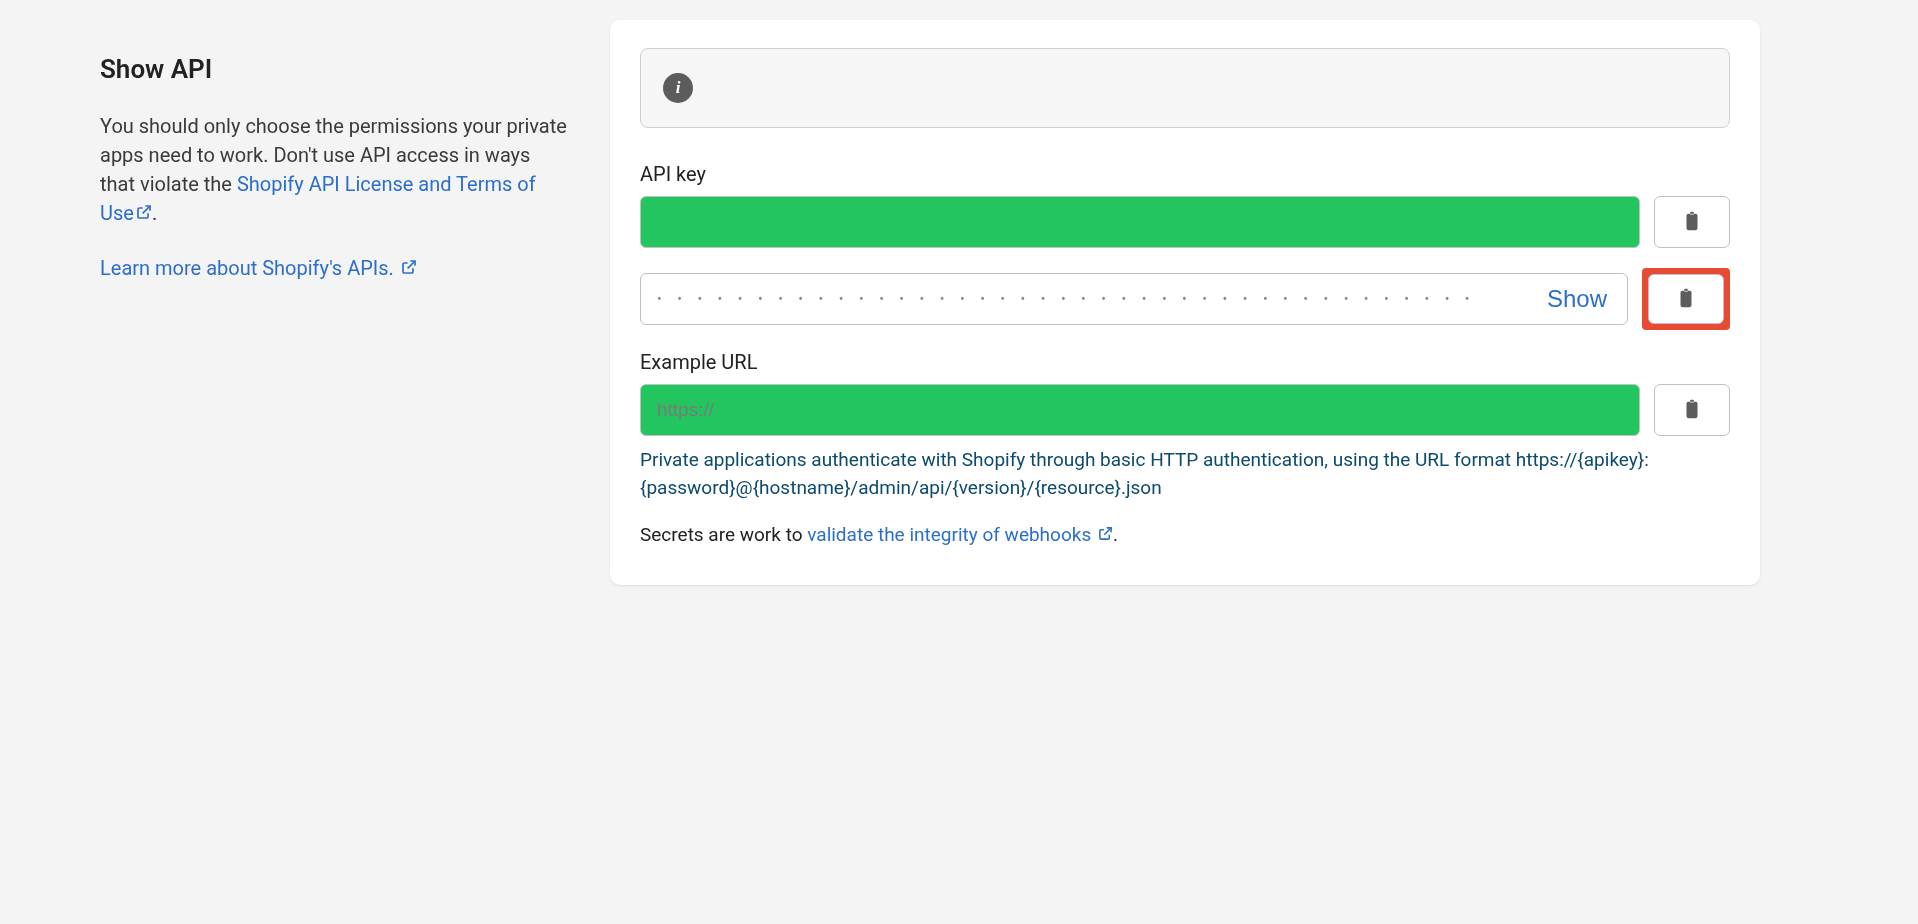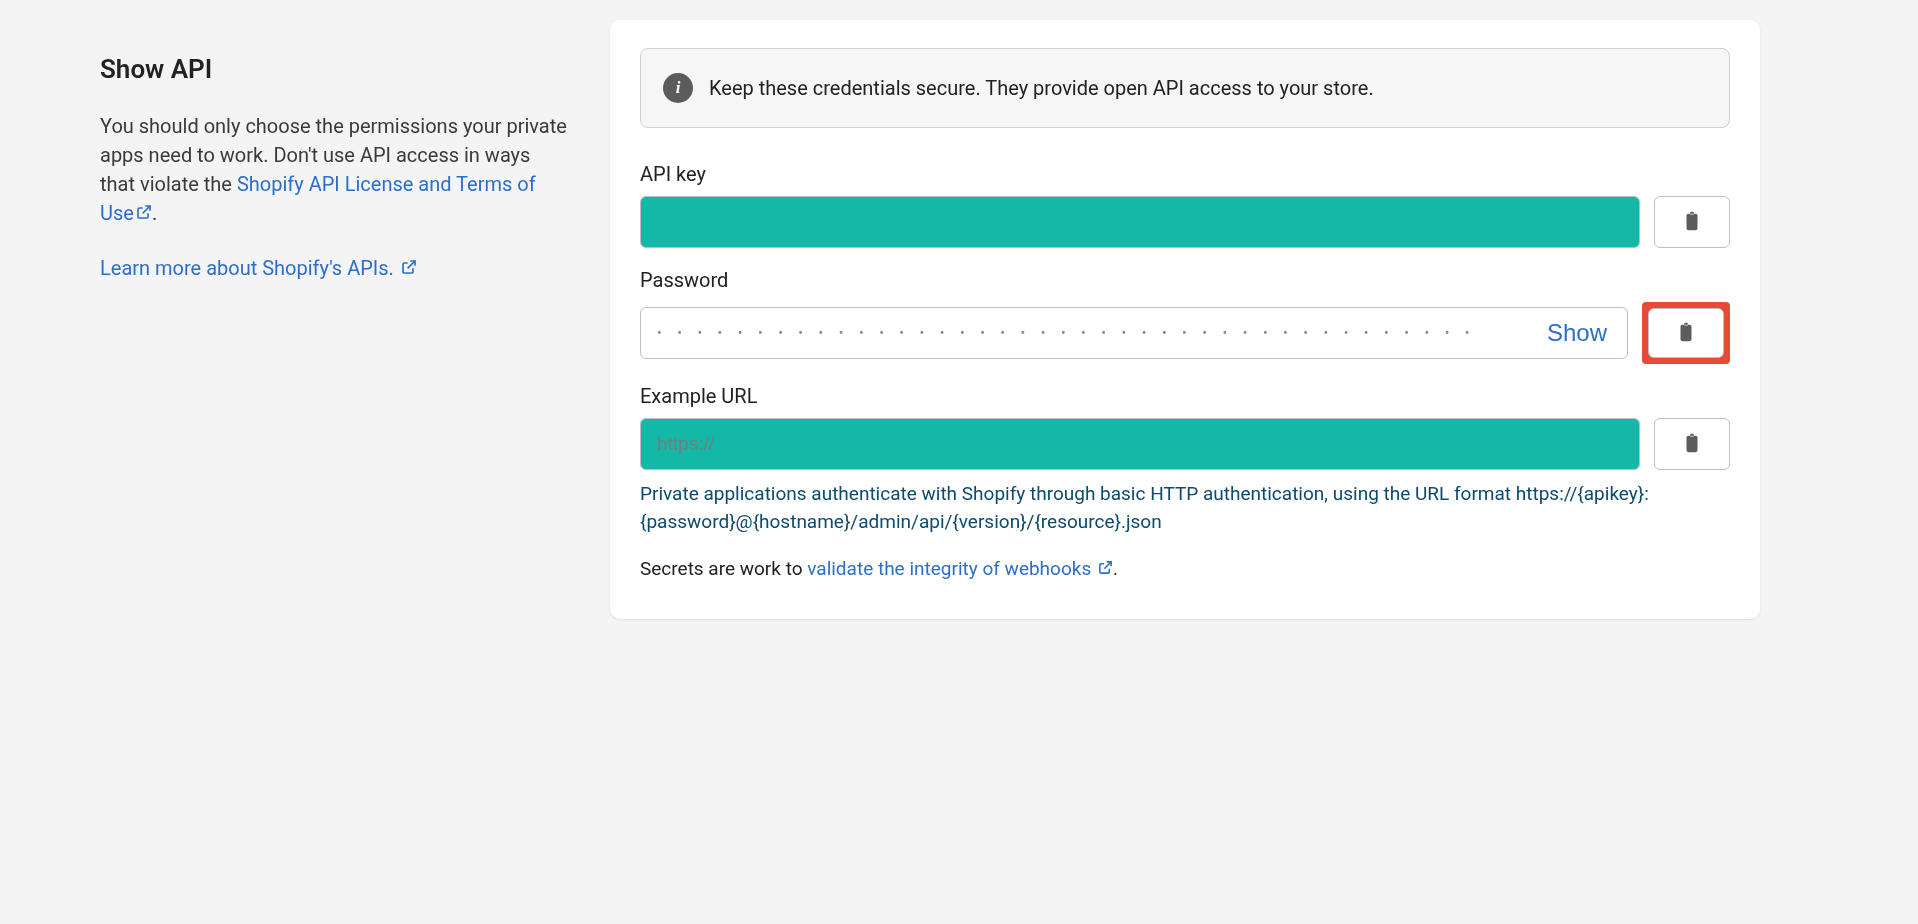--- a/index.html
+++ b/index.html
@@ -88,21 +88,21 @@
     align-items: center;
   }
   .text-input {
     flex: 1;
     height: 52px;
     border: 1px solid #c0c0c3;
     border-radius: 6px;
     padding: 0 16px;
     font-size: 19px;
     color: #3a3a3a;
-    background: #14b8a6;
+    background: #22c55e;
   }
   .text-input::placeholder { color: #7a7a7d; }
   .password-wrap {
     flex: 1;
     display: flex;
     align-items: center;
     border: 1px solid #c0c0c3;
     border-radius: 6px;
     padding: 0 16px;
     height: 52px;
@@ -185,39 +185,37 @@
               <path d="M10 14L21 3"></path>
               <path d="M18 14v5a2 2 0 0 1-2 2H5a2 2 0 0 1-2-2V8a2 2 0 0 1 2-2h5"></path>
             </svg>
       </span></a>
     </p>
   </aside>
 
   <main class="card">
     <div class="banner">
       <div class="info-icon">i</div>
-      <div class="banner-text">Keep these credentials secure. They provide open API access to your store.</div>
     </div>
 
     <div class="field">
       <label class="field-label">API key</label>
       <div class="field-row">
         <input class="text-input" type="text" value="" style="">
         <button class="copy-btn">
           <span>
             <svg width="22" height="24" viewBox="0 0 24 24">
                 <path d="M16 4h-2V3a1 1 0 0 0-1-1h-2a1 1 0 0 0-1 1v1H8a2 2 0 0 0-2 2v14a2 2 0 0 0 2 2h8a2 2 0 0 0 2-2V6a2 2 0 0 0-2-2zm-6 0h4v1h-4V4z"></path>
               </svg>
           </span>
         </button>
       </div>
     </div>
 
     <div class="field">
-      <label class="field-label">Password</label>
       <div class="field-row">
         <div class="password-wrap">
           <div class="dots">•  •  •  •  •  •  •  •  •  •  •  •  •  •  •  •  •  •  •  •  •  •  •  •  •  •  •  •  •  •  •  •  •  •  •  •  •  •  •  •  •</div>
           <button class="show-link">Show</button>
         </div>
         <div class="highlight-box">
           <button class="copy-btn">
             <span>
               <svg width="22" height="24" viewBox="0 0 24 24">
                   <path d="M16 4h-2V3a1 1 0 0 0-1-1h-2a1 1 0 0 0-1 1v1H8a2 2 0 0 0-2 2v14a2 2 0 0 0 2 2h8a2 2 0 0 0 2-2V6a2 2 0 0 0-2-2zm-6 0h4v1h-4V4z"></path>

